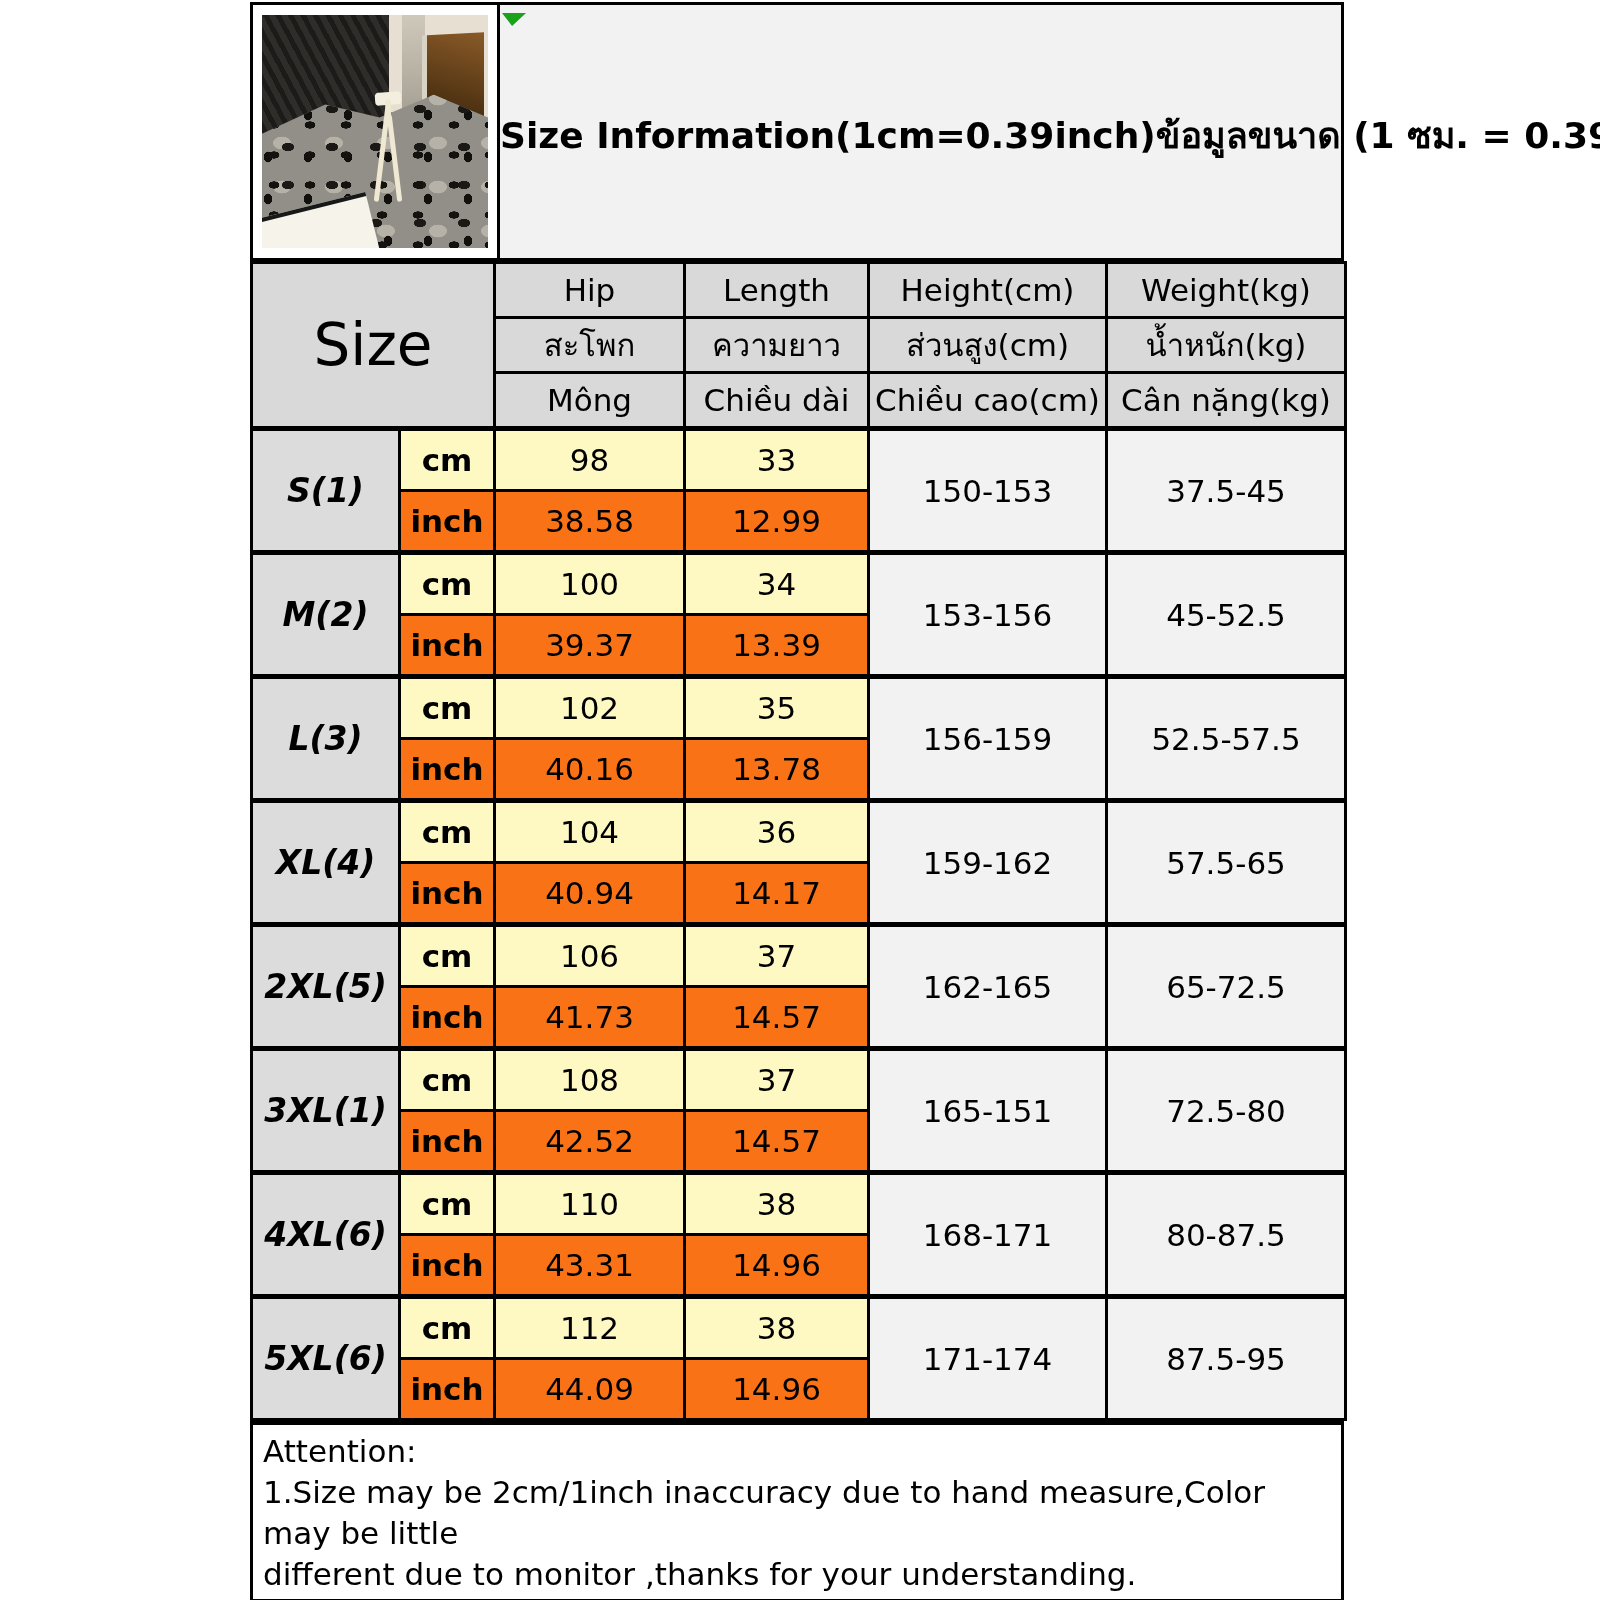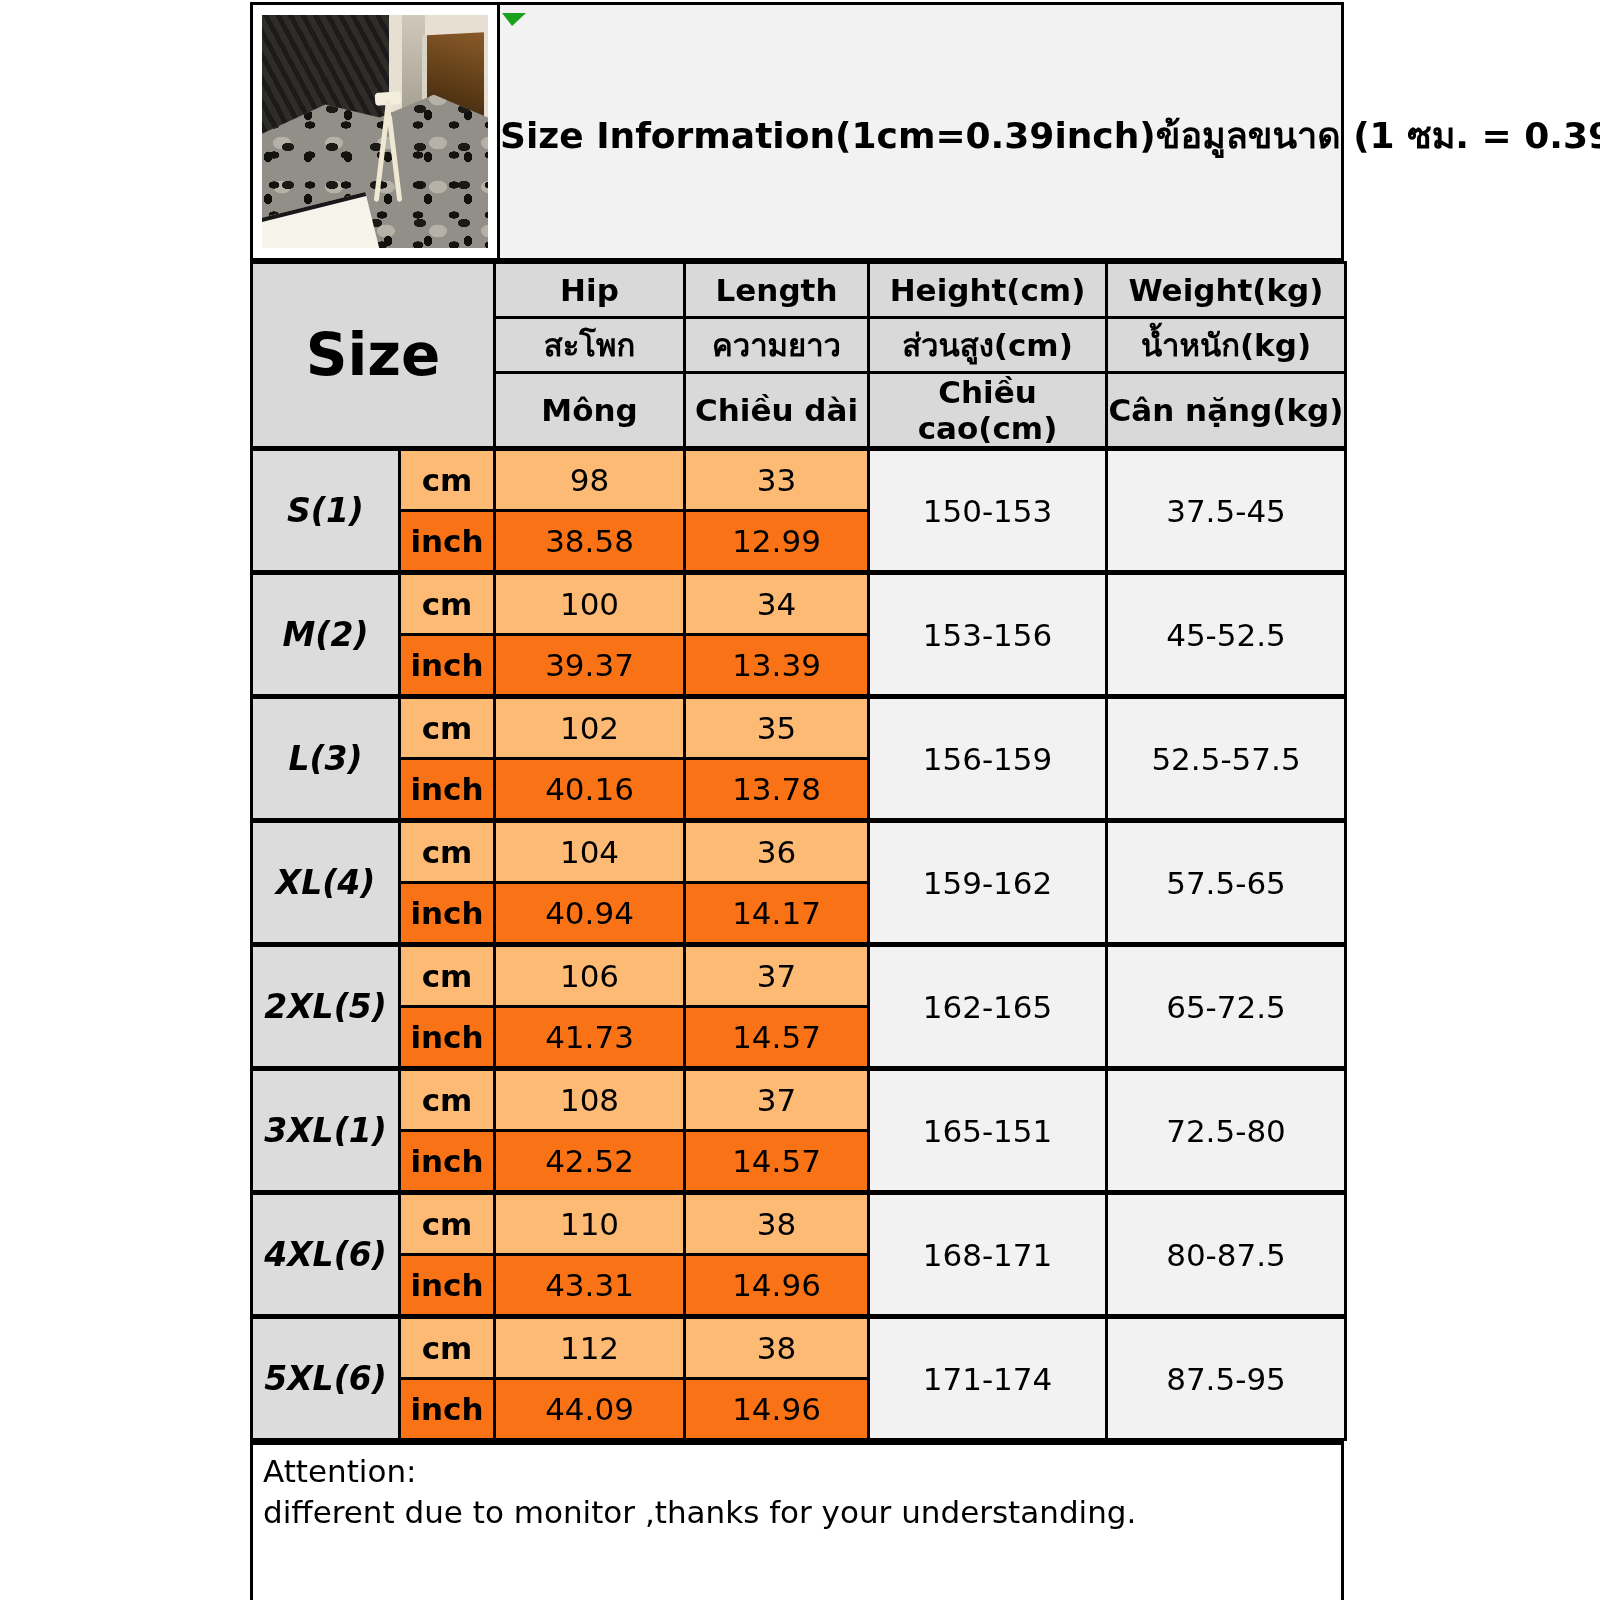--- a/index.html
+++ b/index.html
@@ -41,29 +41,29 @@
   .title-cell{flex:1;position:relative;display:flex;flex-direction:row;
     justify-content:center;align-items:center;text-align:center;margin-top:8px;}
   .title-line{font-weight:bold;font-size:36px;line-height:56px;white-space:nowrap;}
   .green-flag{position:absolute;left:2px;top:0;width:24px;height:13px;background:#1ba11b;
     clip-path:polygon(0 0,100% 0,42% 100%);}
 
   
   table{border-collapse:collapse;width:1094px;table-layout:fixed;}
   td{border:3px solid #000;text-align:center;vertical-align:middle;
      padding:0;overflow:hidden;font-size:31px;}
-  tr.hrow td{background:#d9d9d9;font-weight:bold;height:52px;}
+  tr.hrow td{background:#d9d9d9;font-weight:normal;height:52px;}
   td.size-head{background:#d9d9d9;font-weight:bold;font-size:58px;}
   tr.hrow.hlast td{border-bottom:5px solid #000;}
   tr.cm-row td{height:58px;}
   tr.inch-row td{height:58px;}
   tr.cm-row td{border-top:5px solid #000;}
   td.size-name{background:#dcdcdc;font-weight:bold;font-size:33px;font-style:italic;}
   td.unit{font-weight:bold;}
-  td.cmbg{background:#fdba74;}
+  td.cmbg{background:#fef9c3;}
   td.inchbg{background:#f97316;}
   td.range{background:#f2f2f2;}
 
   
   .attention{border:3px solid #000;border-top-width:4px;border-bottom-width:7px;
     background:#ffffff;min-height:178px;padding:6px 10px 4px 10px;box-sizing:border-box;}
   .attention div{font-size:31px;line-height:41px;}
 </style>
 </head>
 <body>
@@ -229,17 +229,18 @@
       <tr class="inch-row">
         <td class="unit inchbg">inch</td>
         <td class="inchbg">44.09</td>
         <td class="inchbg">14.96</td>
       </tr>
     </tbody>
   </table>
 
   <div class="attention">
     <div>Attention:</div>
+    <div>1.Size may be 2cm/1inch inaccuracy due to hand measure,Color may be little</div>
     <div>different due to monitor ,thanks for your understanding.</div>
 
   </div>
 
 </div>
 
 </body></html>

